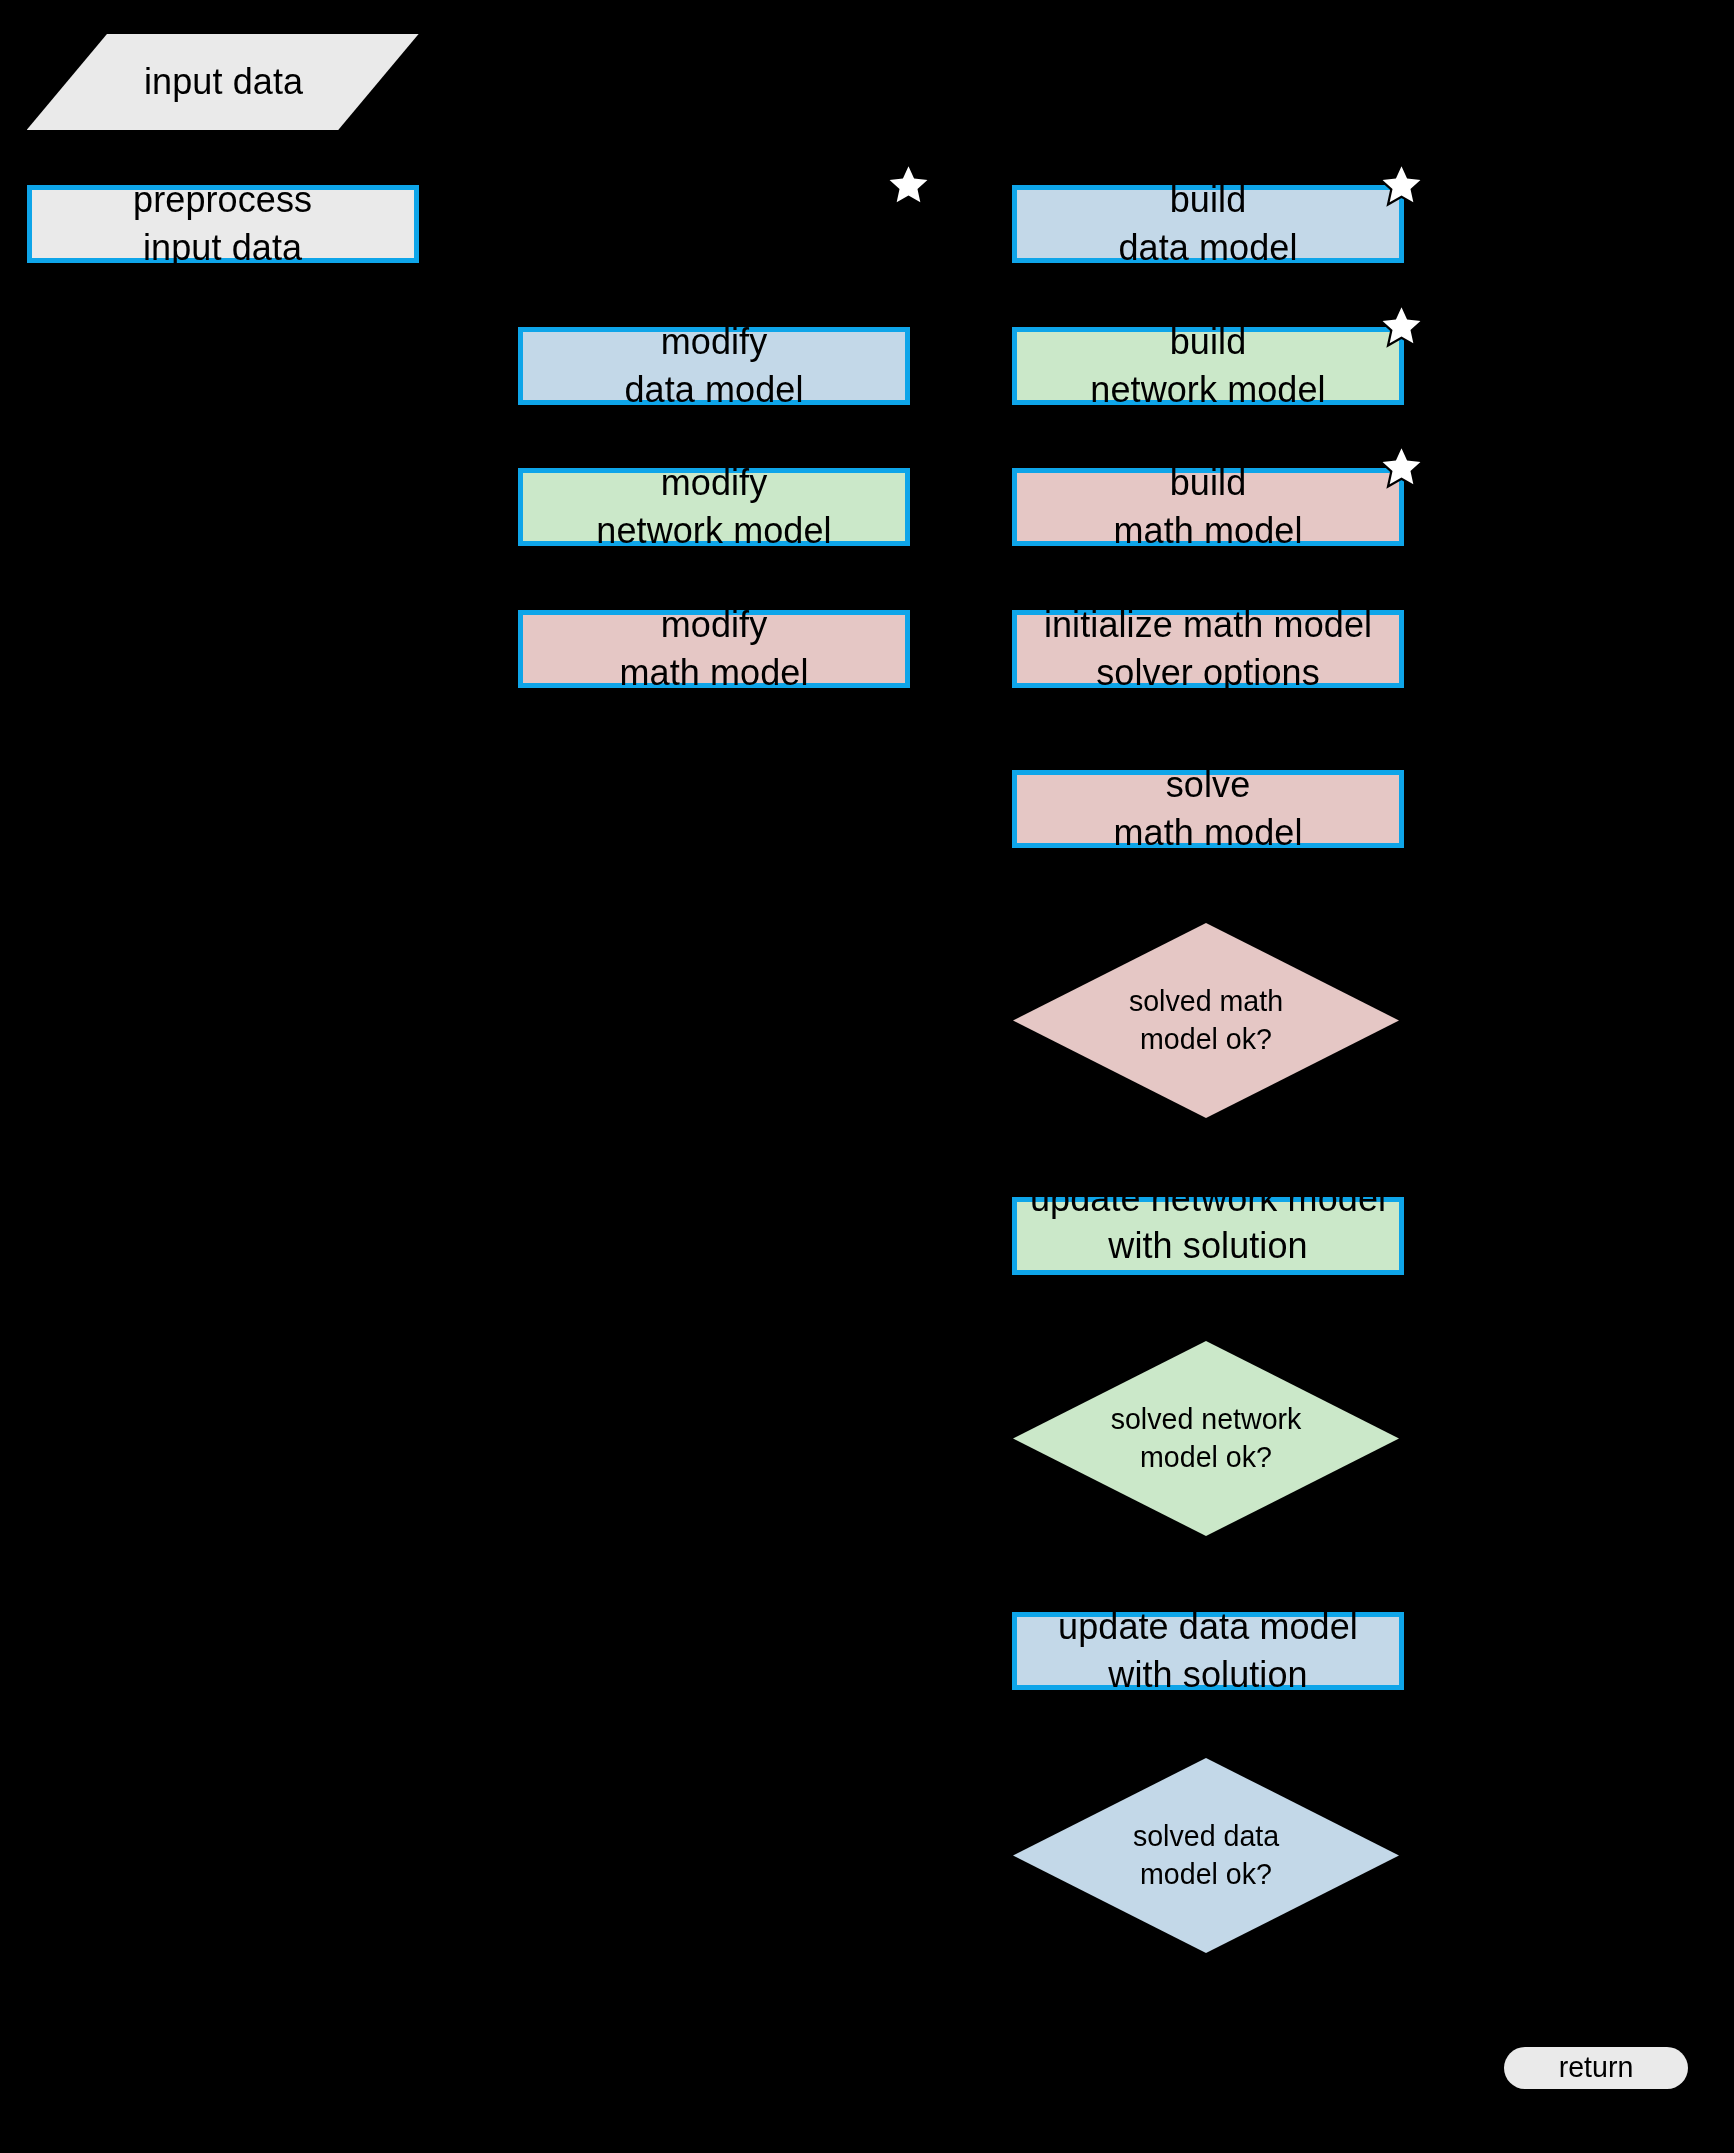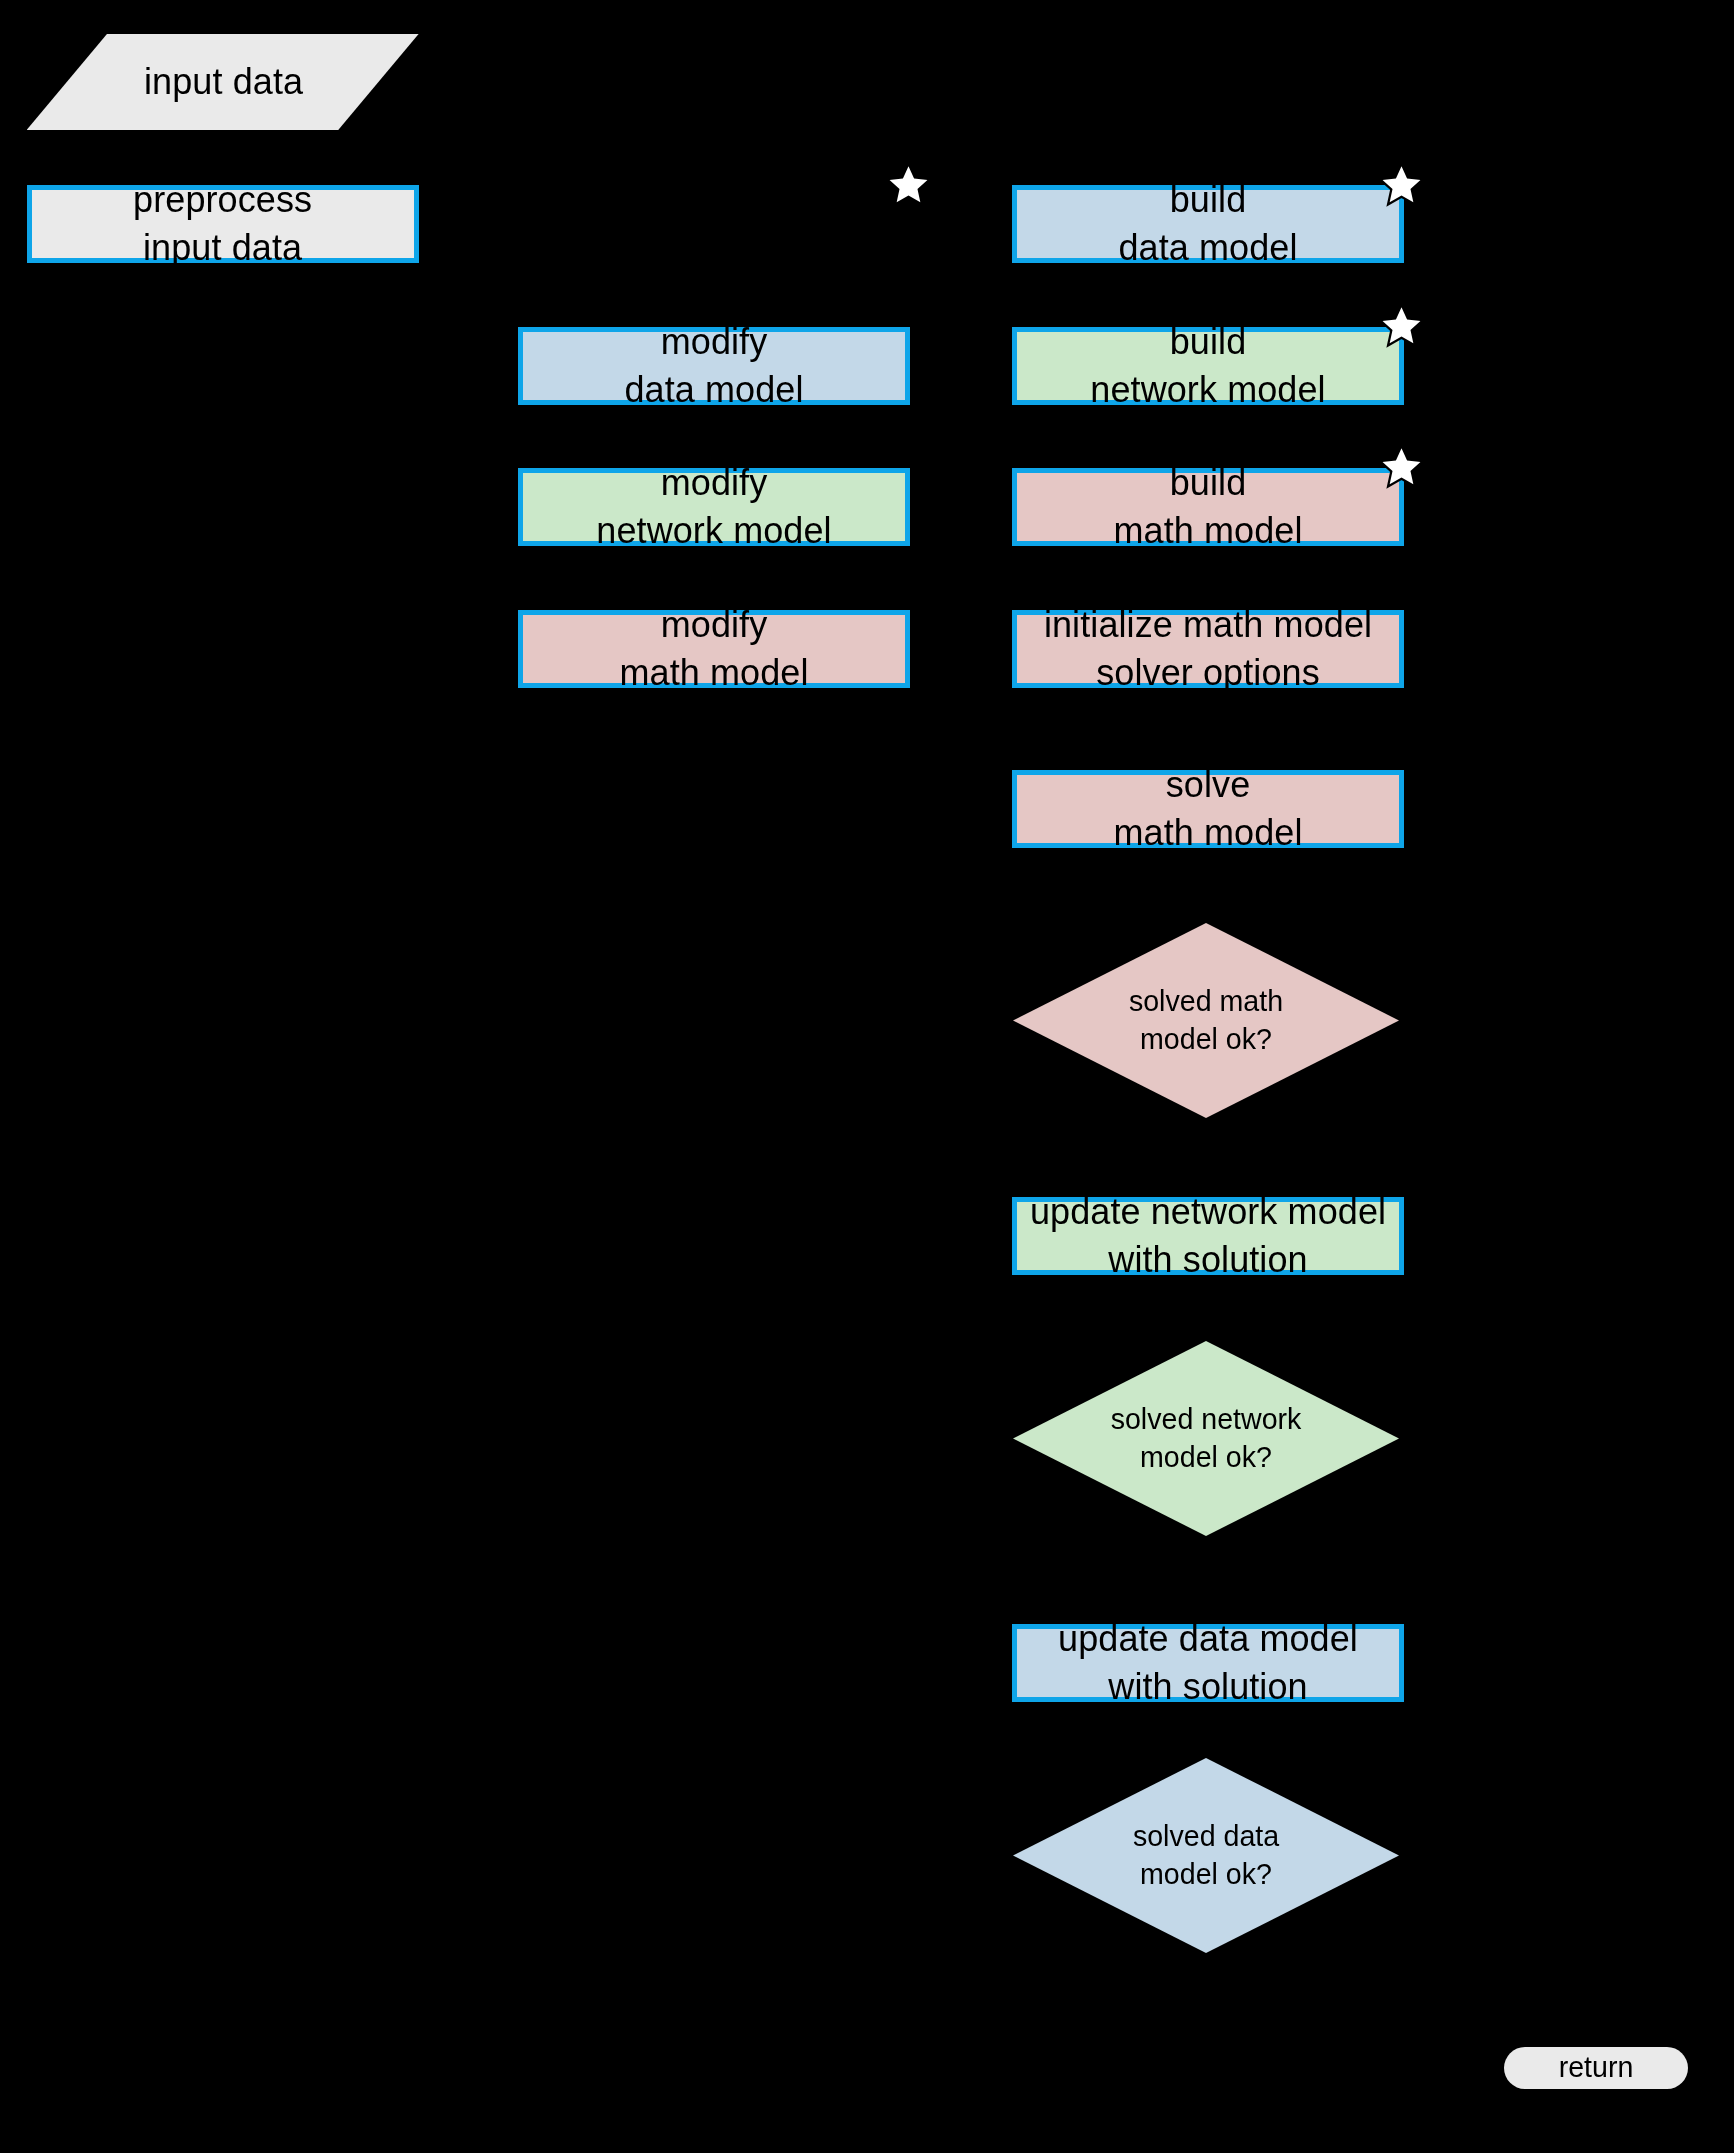--- a/index.html
+++ b/index.html
@@ -118,28 +118,28 @@
     </span>
     <div class="node box" style="left: 1012px; top: 610px; width: 392px; height: 78px; background: rgb(229, 199, 197);"><span>initialize math model
 solver options</span></div>
     <div class="node box" style="left: 1012px; top: 770px; width: 392px; height: 78px; background: rgb(229, 199, 197);"><span>solve
 math model</span></div>
     <div class="diamond-wrap" style="left: 1013px; top: 923px; width: 386px; height: 195px;">
       <div class="diamond-shape" style="background: rgb(229, 199, 197);"></div>
       <div class="diamond-label">solved math
 model ok?</div>
     </div>
-    <div class="node box" style="left: 1012px; top: 1197px; width: 392px; height: 78px; background: rgb(203, 232, 201);"><span>update network model
+    <div class="node box" style="left: 1012px; top: 1197px; width: 392px; height: 78px; background: rgb(203, 232, 201); align-items: flex-end;"><span>update network model
 with solution</span></div>
     <div class="diamond-wrap" style="left: 1013px; top: 1341px; width: 386px; height: 195px;">
       <div class="diamond-shape" style="background: rgb(203, 232, 201);"></div>
       <div class="diamond-label">solved network
 model ok?</div>
     </div>
-    <div class="node box" style="left: 1012px; top: 1612px; width: 392px; height: 78px; background: rgb(195, 216, 232); margin-top: 12px;"><span>update data model
+    <div class="node box" style="left: 1012px; top: 1612px; width: 392px; height: 78px; background: rgb(195, 216, 232);"><span>update data model
 with solution</span></div>
     <div class="diamond-wrap" style="left: 1013px; top: 1758px; width: 386px; height: 195px;">
       <div class="diamond-shape" style="background: rgb(195, 216, 232);"></div>
       <div class="diamond-label">solved data
 model ok?</div>
     </div>
     <div class="pill" style="left: 1504px; top: 2047px; width: 184px; height: 42px; background: rgb(234, 234, 234);">
       <span>return</span>
     </div>
   </div>

